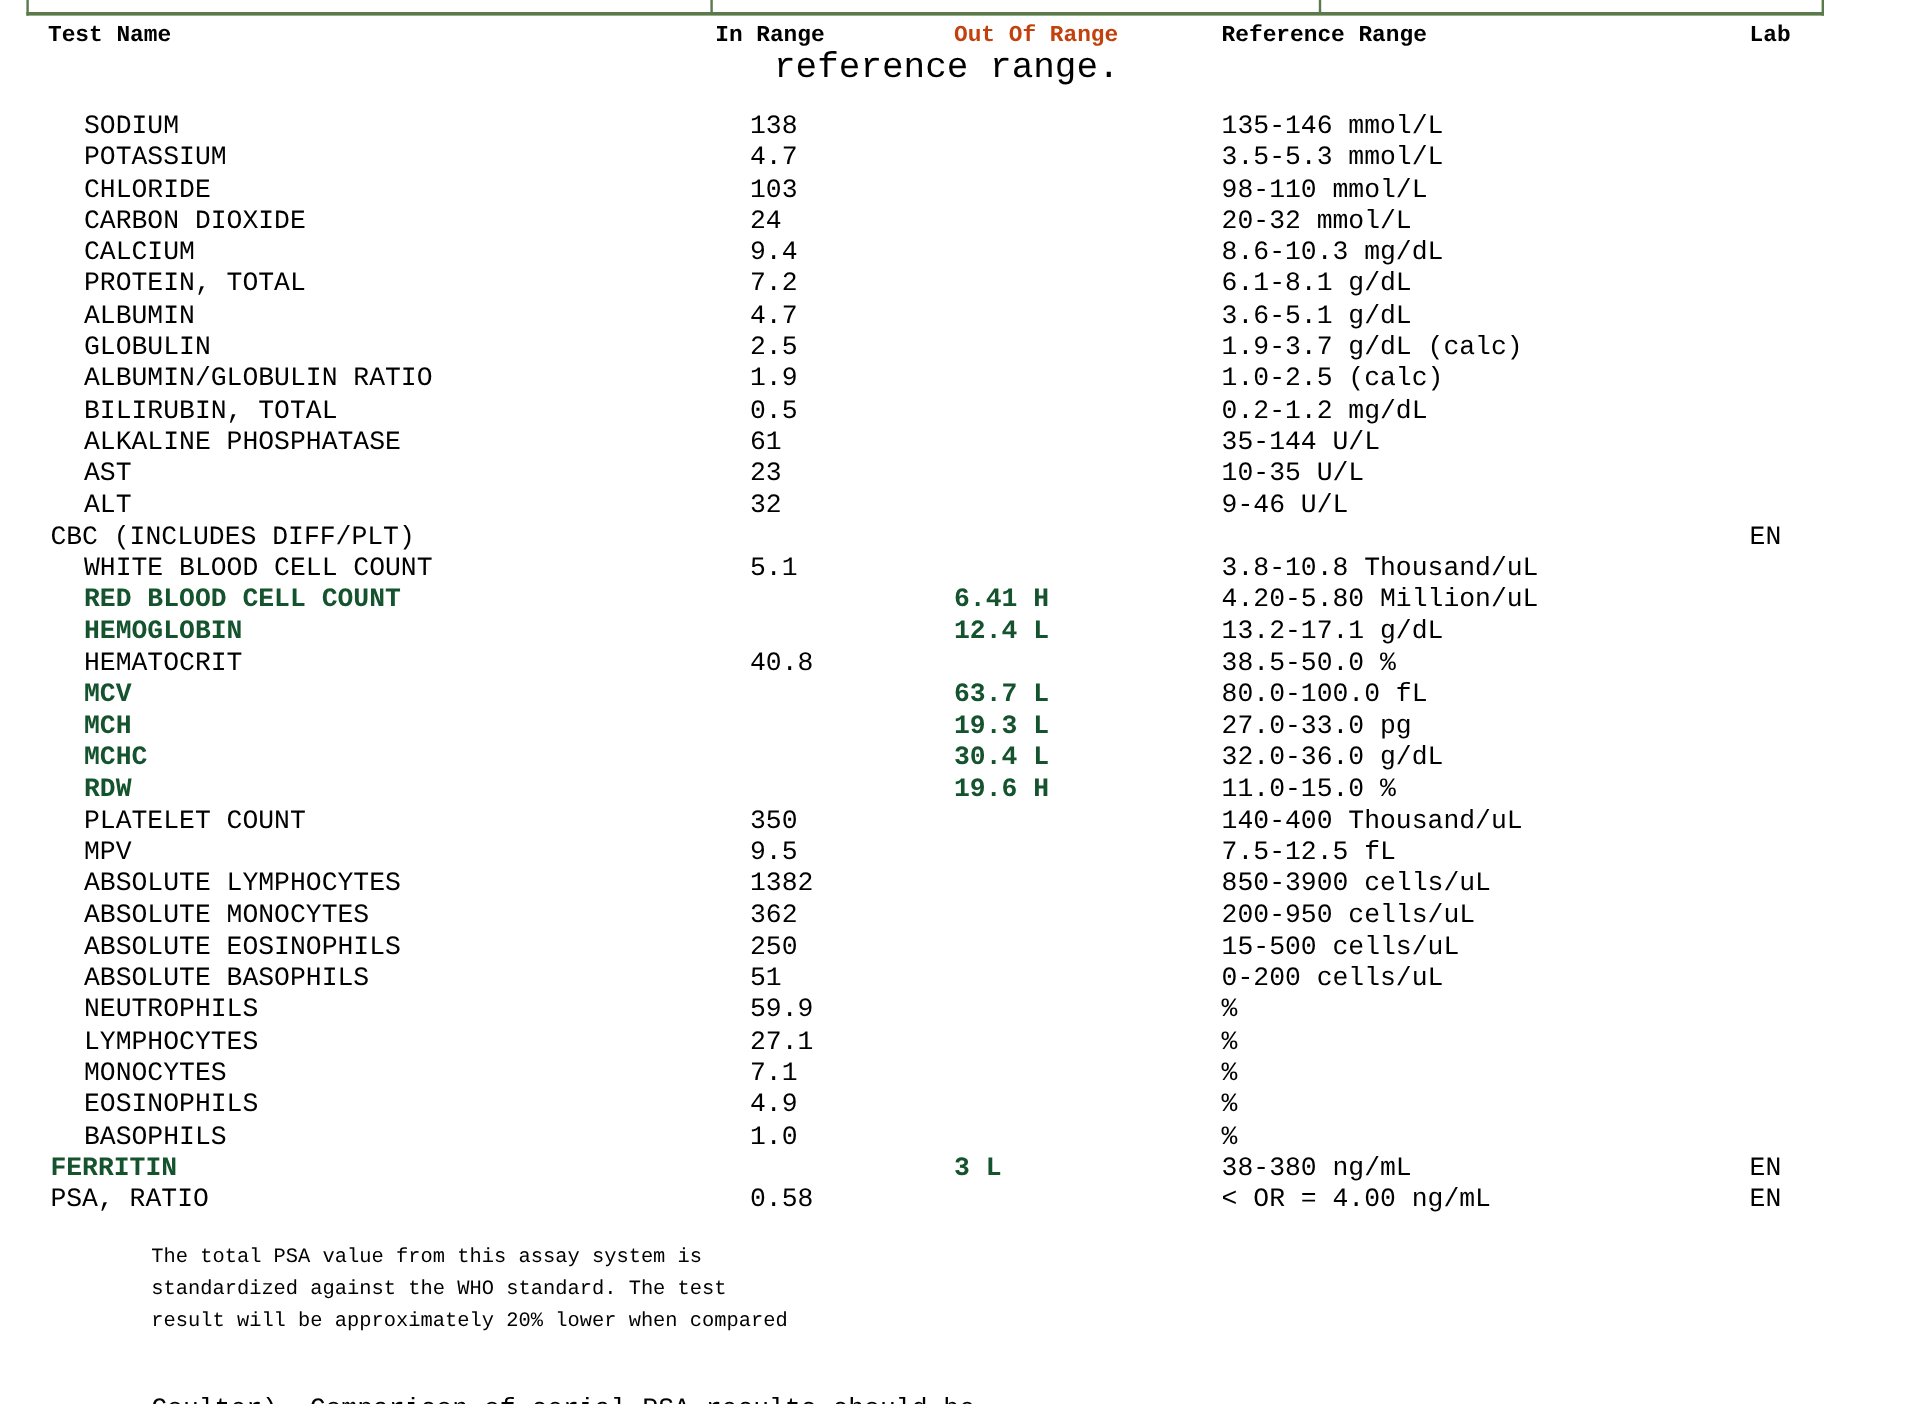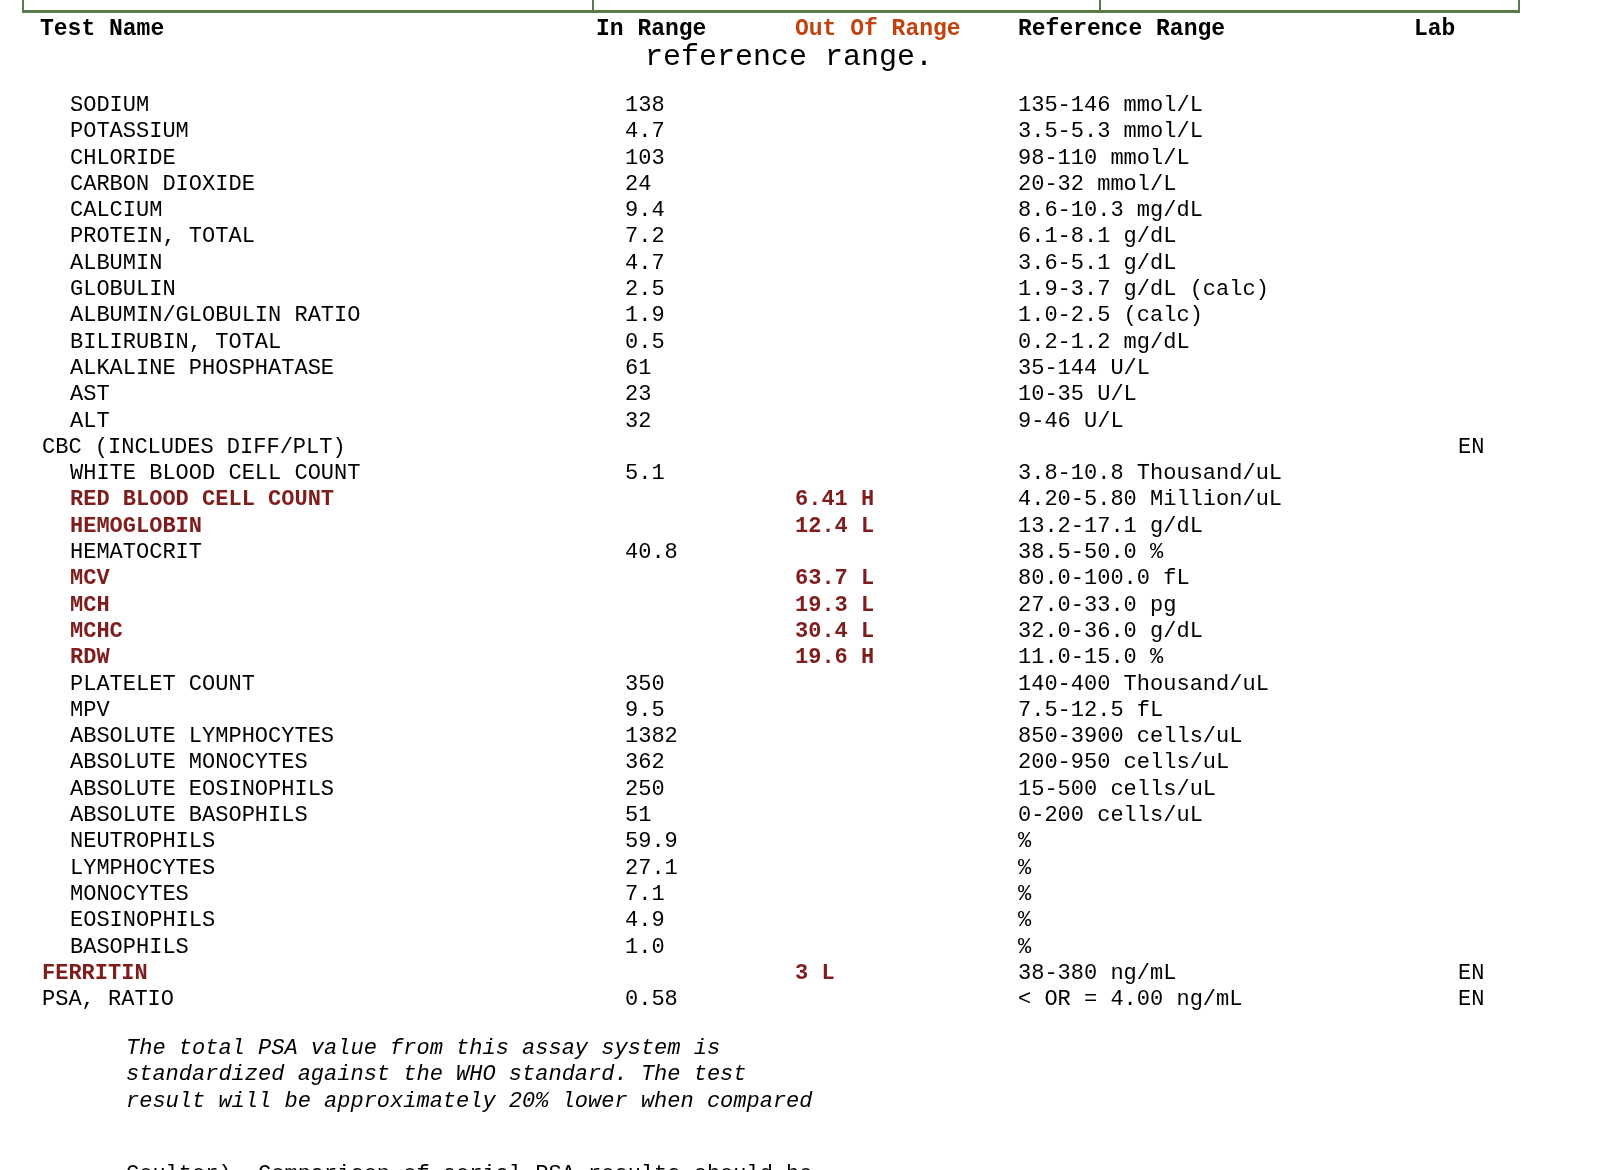--- a/index.html
+++ b/index.html
@@ -59,42 +59,42 @@
     letter-spacing: 0px;
   }
   .c-name   { left: 70px; }
   .c-name.outdent { left: 42px; }
   .c-in     { left: 625px; }
   .c-out    { left: 795px; }
   .c-ref    { left: 1018px; }
   .c-lab    { left: 1458px; }
 
   .abn {
-    color: #7f1d1d;
+    color: #14532d;
     font-weight: bold;
   }
 
   
   .hdr {
     position: absolute;
     left: 0;
     top: 14px;
     width: 1598px;
     height: 30px;
   }
   .hdr .cell {
-    font-size: 23px;
+    font-size: 19px;
     font-weight: bold;
     line-height: 30px;
   }
   .hdr .h-name { left: 40px; }
   .hdr .h-in   { left: 596px; }
   .hdr .h-out  { left: 795px; color: #c2410c; }
   .hdr .h-ref  { left: 1018px; }
-  .hdr .h-lab  { left: 1414px; text-align: right; }
+  .hdr .h-lab  { left: 1458px; text-align: right; }
 
   
   .carry-line {
     position: absolute;
     left: 645px;
     top: 44px;
     font-size: 30px;
     line-height: 26px;
     white-space: pre;
   }
@@ -116,23 +116,22 @@
   }
   .cmt {
     position: relative;
     height: 26.3px;
     white-space: pre;
   }
   .cmt span {
     position: absolute;
     left: 126px;
     top: 0;
-    font-size: 22px;
+    font-size: 17px;
     line-height: 26.3px;
-    font-style: italic;
   }
   
   #clip {
     position: absolute;
     left: 0;
     top: 1162px;
     width: 1598px;
     height: 8px;
     overflow: hidden;
   }

